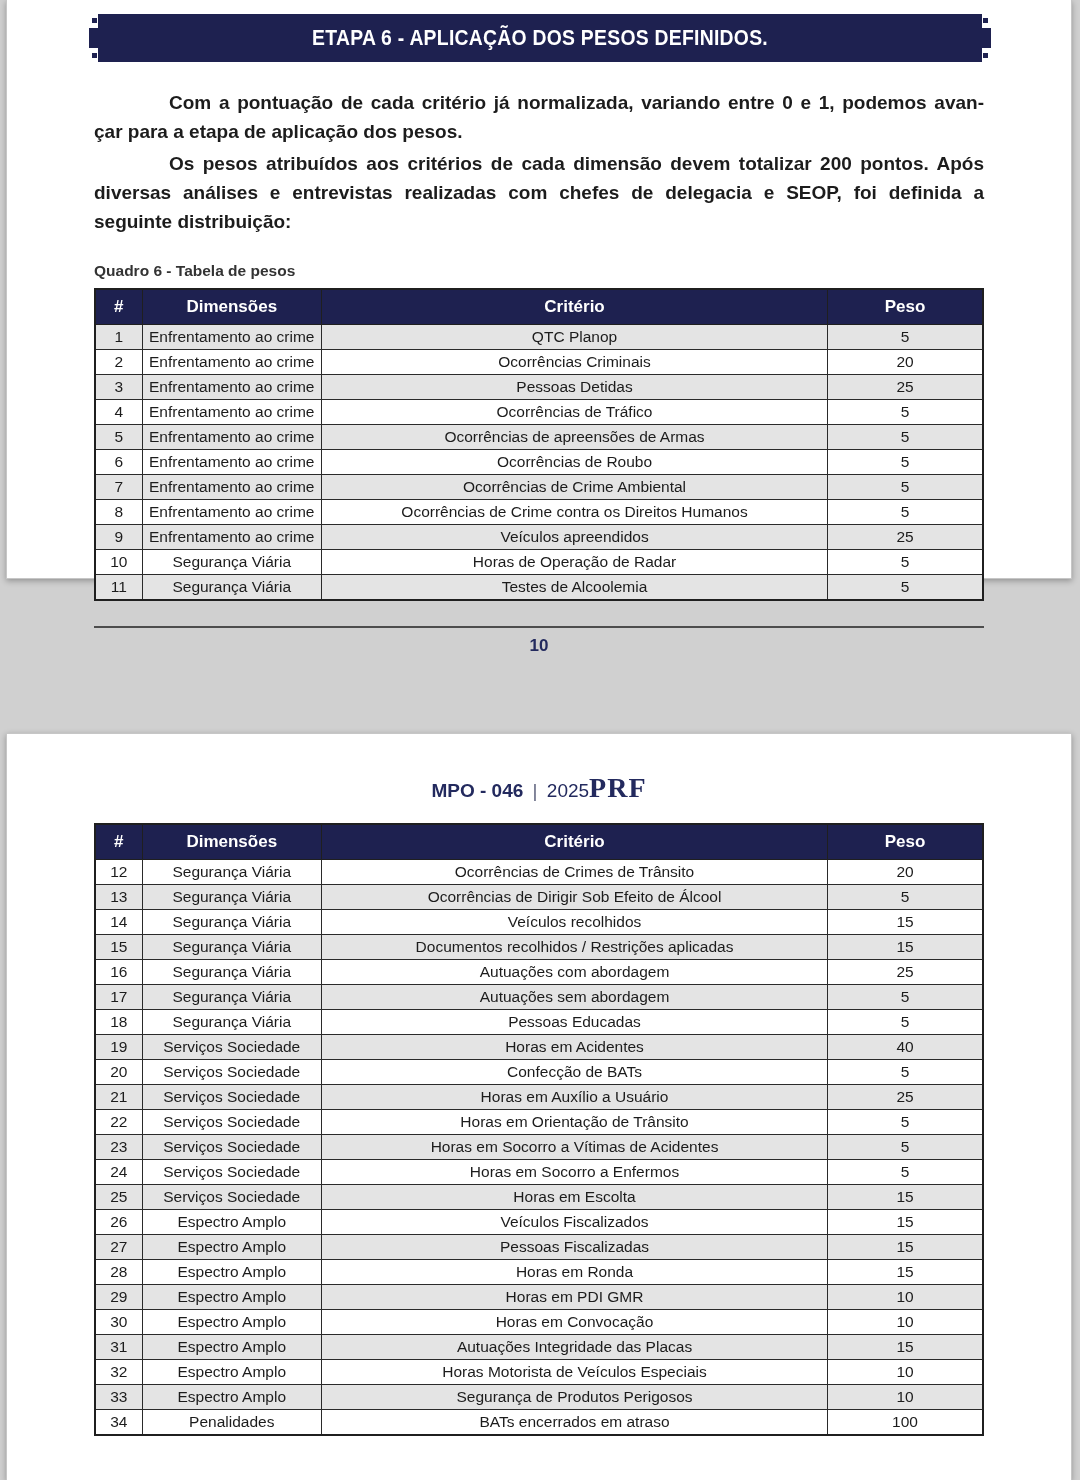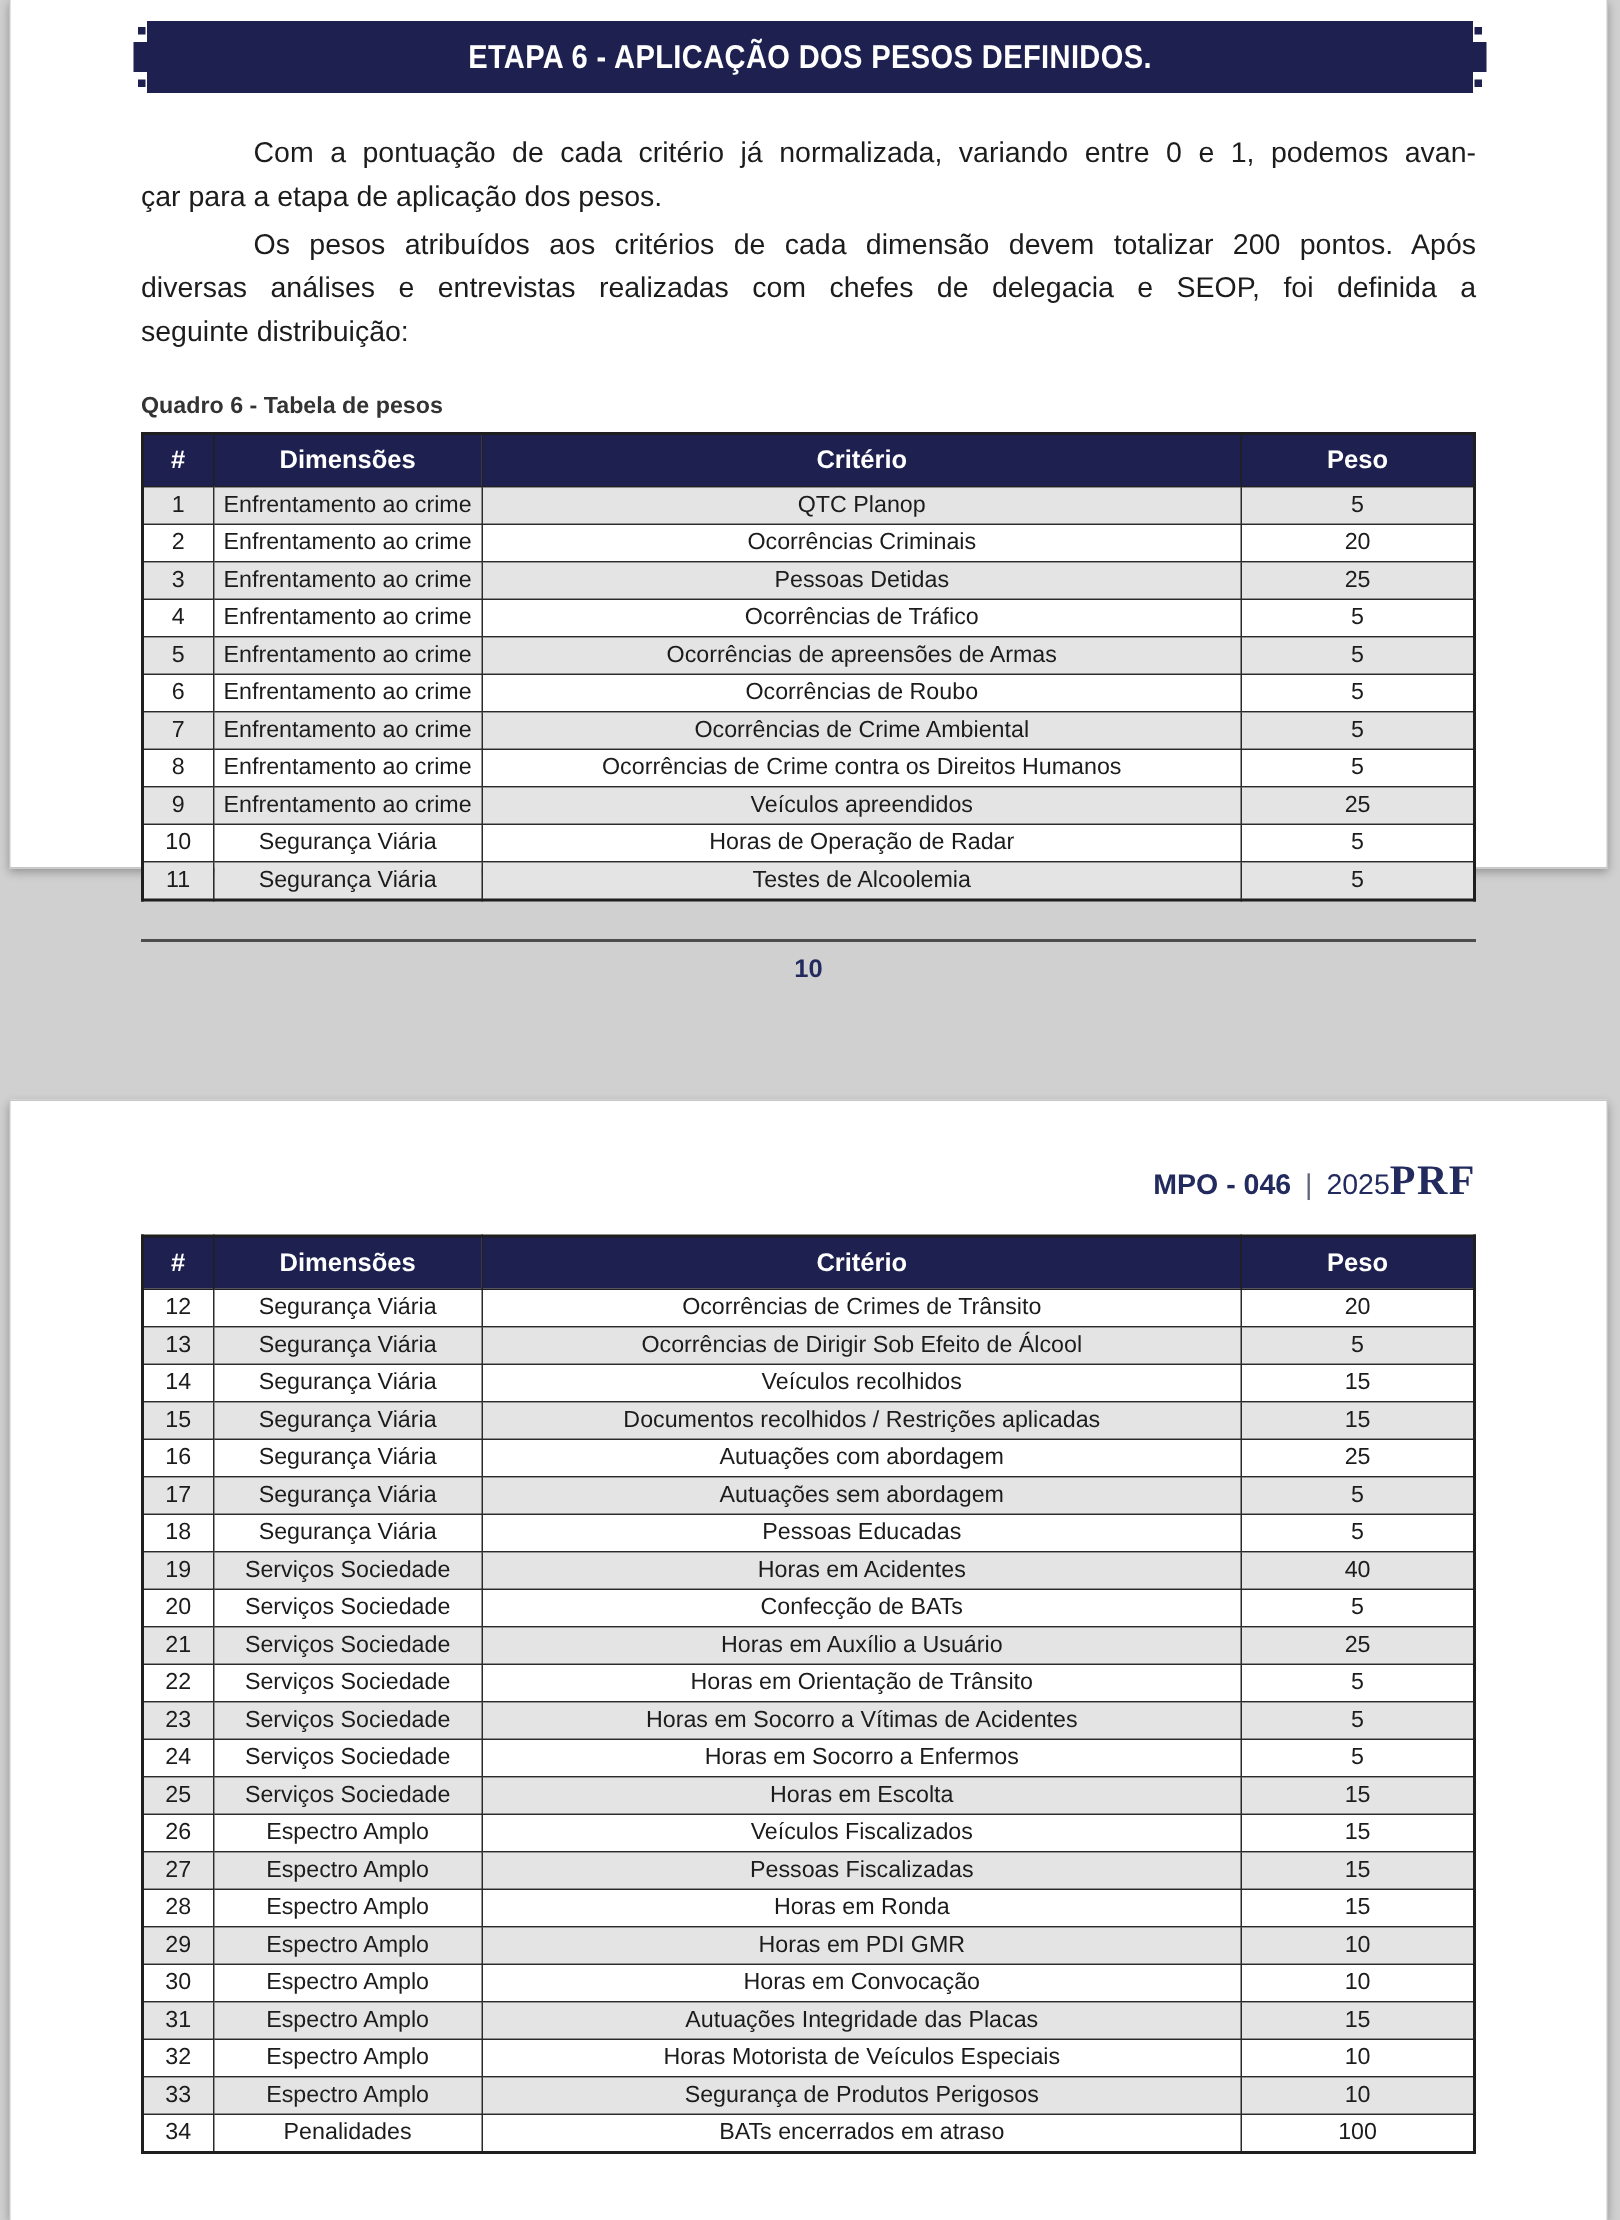--- a/index.html
+++ b/index.html
@@ -33,21 +33,21 @@
   .dot.tl { left:-6px;  top:4px; }
   .dot.bl { left:-6px;  bottom:4px; }
   .dot.tr { right:-6px; top:4px; }
   .dot.br { right:-6px; bottom:4px; }
   .banner-title {
     color:#ffffff; font-weight:bold; font-size:22px; letter-spacing:.3px;
     transform:scaleX(.88); white-space:nowrap;
   }
 
   
-  .para { font-size:19px; line-height:29px; color:#1c1c1c; }
+  .para { font-size:19px; line-height:29px; color:#1c1c1c;font-weight:bold; }
   .para-1 { margin-top:26px; }
   .para-2 { margin-top:3px; }
   .jline      { display:block; text-align:justify; text-align-last:justify; }
   .jline.first{ padding-left:75px; }
   .jlast      { display:block; text-align:left; }
 
   
   .caption { margin-top:26px; font-size:15.5px; font-weight:bold; color:#333333; }
   table {
     width:100%; border-collapse:collapse; table-layout:fixed;
@@ -71,21 +71,21 @@
   col.c-peso { width:17.5%; }
 
   
   .footer-rule { margin-top:25px; border:none; border-top:2px solid #4d4d4d; }
   .page-number {
     margin-top:8px; text-align:center; font-size:17px; font-weight:bold; color:#232a5e;
   }
 
   
   .p2-header {
-    margin-top:40px; display:flex; justify-content:flex-end; align-items:flex-end;
+    margin-top:40px; display:flex; justify-content:center; align-items:flex-end;
   }
   .doc-ref { font-size:19px; color:#232a5e; }
   .doc-code { font-weight:bold; }
   .doc-sep { color:#60657f; font-weight:normal; padding:0 4px; }
   .doc-year { font-weight:normal; }
   .prf-logo {
     font-family:"Liberation Serif", serif; font-weight:bold; font-size:28px;
     color:#232a5e; letter-spacing:1px; line-height:1;
   }
 </style>

